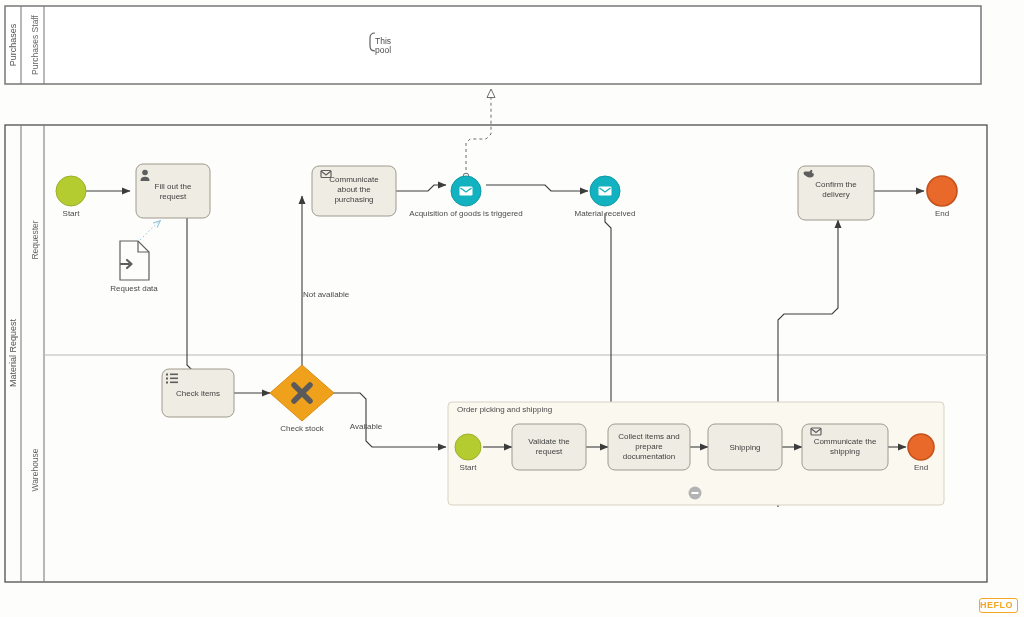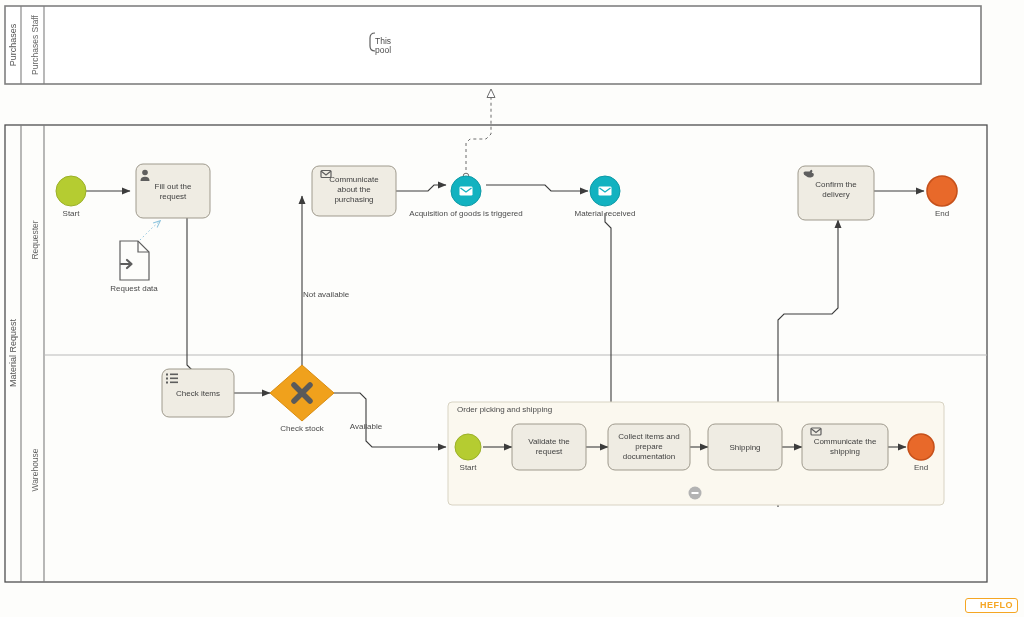--- a/index.html
+++ b/index.html
@@ -97,21 +97,21 @@
     fill: none;
     stroke: #5e5e5e;
     stroke-width: 1.2;
   }
   #heflo-logo {
     position: absolute;
     right: 6px;
     bottom: 4px;
     border: 1.5px solid #f5a623;
     border-radius: 3px;
-    padding: 1px 4px 1px 14px;
+    padding: 1px 4px 1px 0;
     background: #ffffff;
     font-family: "Liberation Sans", sans-serif;
     font-size: 9px;
     font-weight: bold;
     letter-spacing: 0.5px;
     color: #f5a623;
     line-height: 11px;
   }
 </style>
 </head>

